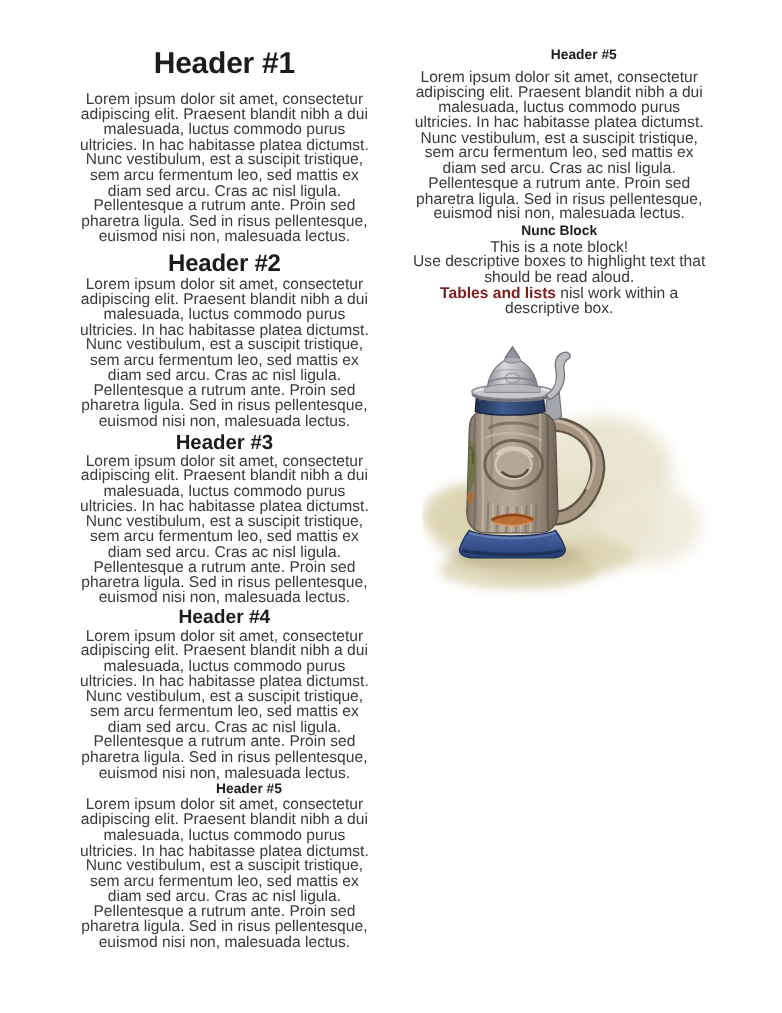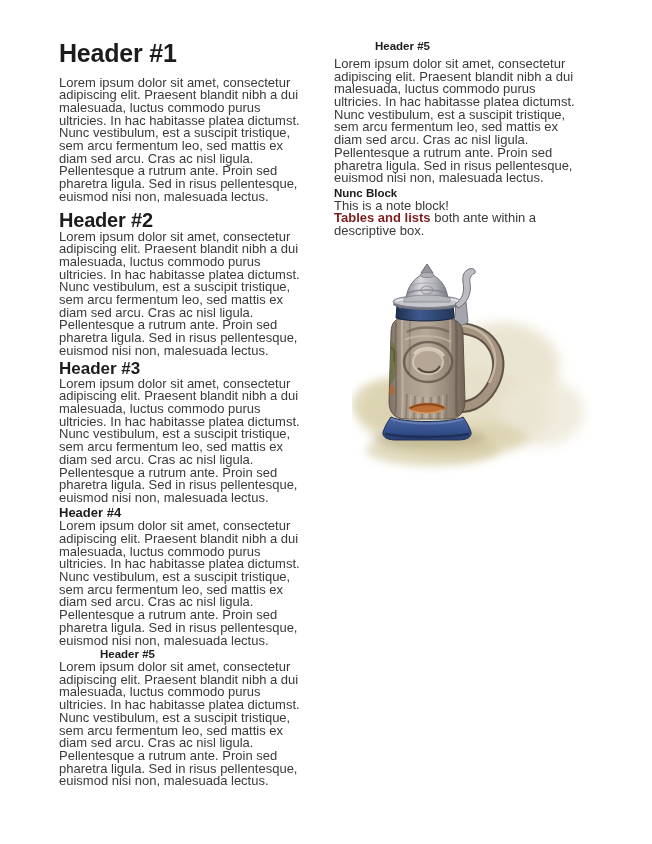--- a/index.html
+++ b/index.html
@@ -6,29 +6,29 @@
     --page-bg:#ffffff;
     --heading-color:#1c1c1c;
     --body-color:#3a3a3a;
   }
   html,body{margin:0;padding:0;}
   body{
     width:652px;height:844px;background:var(--page-bg);
     font-family:"Liberation Sans","DejaVu Sans",sans-serif;
     -webkit-font-smoothing:antialiased;
   }
-  .page{position:relative;width:652px;height:844px;overflow:hidden;background:var(--page-bg);}
+  .page{position:relative;width:652px;height:844px;overflow:hidden;background:var(--page-bg);text-align:center;}
   .col{position:absolute;top:40px;}
   .col-left{left:59px;width:256px;}
   .col-right{left:334px;width:264px;}
   h1,h2,h3,h4,h5,h6{color:var(--heading-color);font-weight:700;}
   h1{font-size:25px;line-height:1.1;margin:0 0 9px 0;letter-spacing:-0.2px;}
   h2{font-size:20px;line-height:1.1;margin:5px 0 0 0;letter-spacing:-0.2px;}
   h3{font-size:17px;line-height:1.12;margin:1px 0 0 0;}
-  h4{font-size:13px;line-height:1.12;margin:1px 0 0 0;}
+  h4{font-size:16px;line-height:1.12;margin:1px 0 0 0;}
   h5{font-size:11.5px;line-height:1.12;margin:1px 0 0 0;padding-left:41px;}
   h6{font-size:11.5px;line-height:1.12;margin:2px 0 0 0;}
   .col-right h5{margin:0 0 5px 0;}
   p.body{
     margin:0;font-size:13px;line-height:12.7px;color:var(--body-color);
     white-space:pre-line;
   }
   p.body strong{font-weight:700;color:#7f1d1d;}
   figure.stein{margin:24px 0 0 18px;padding:0;width:246px;height:212px;}
   figure.stein svg{display:block;}
@@ -103,21 +103,23 @@
 malesuada, luctus commodo purus
 ultricies. In hac habitasse platea dictumst.
 Nunc vestibulum, est a suscipit tristique,
 sem arcu fermentum leo, sed mattis ex
 diam sed arcu. Cras ac nisl ligula.
 Pellentesque a rutrum ante. Proin sed
 pharetra ligula. Sed in risus pellentesque,
 euismod nisi non, malesuada lectus.</p>
     <h6>Nunc Block</h6>
     <p class="body">This is a note block!</p>
-    <p class="body"><strong>Tables and lists</strong><span> both ante within a
+    <p class="body">Use descriptive boxes to highlight text that
+should be read aloud.</p>
+    <p class="body"><strong>Tables and lists</strong><span> nisl work within a
 descriptive box.</span></p>
 
     <figure class="stein">
       <svg viewBox="0 0 246 212" width="246" height="212" xmlns="http://www.w3.org/2000/svg">
         <defs>
           <filter id="b6" x="-40%" y="-40%" width="180%" height="180%">
               <feGaussianBlur stdDeviation="6"></feGaussianBlur>
             </filter>
           <filter id="b4" x="-40%" y="-40%" width="180%" height="180%">
               <feGaussianBlur stdDeviation="4"></feGaussianBlur>

